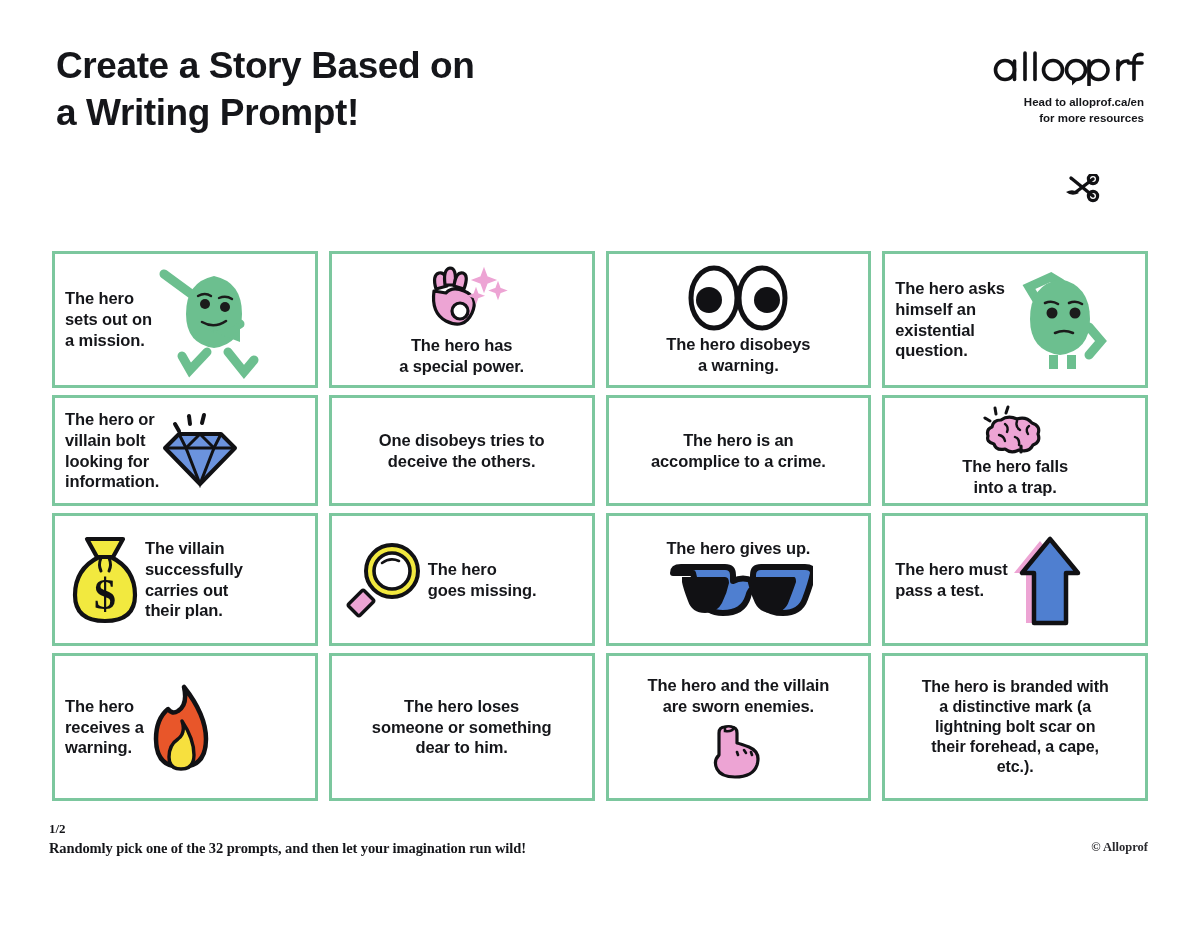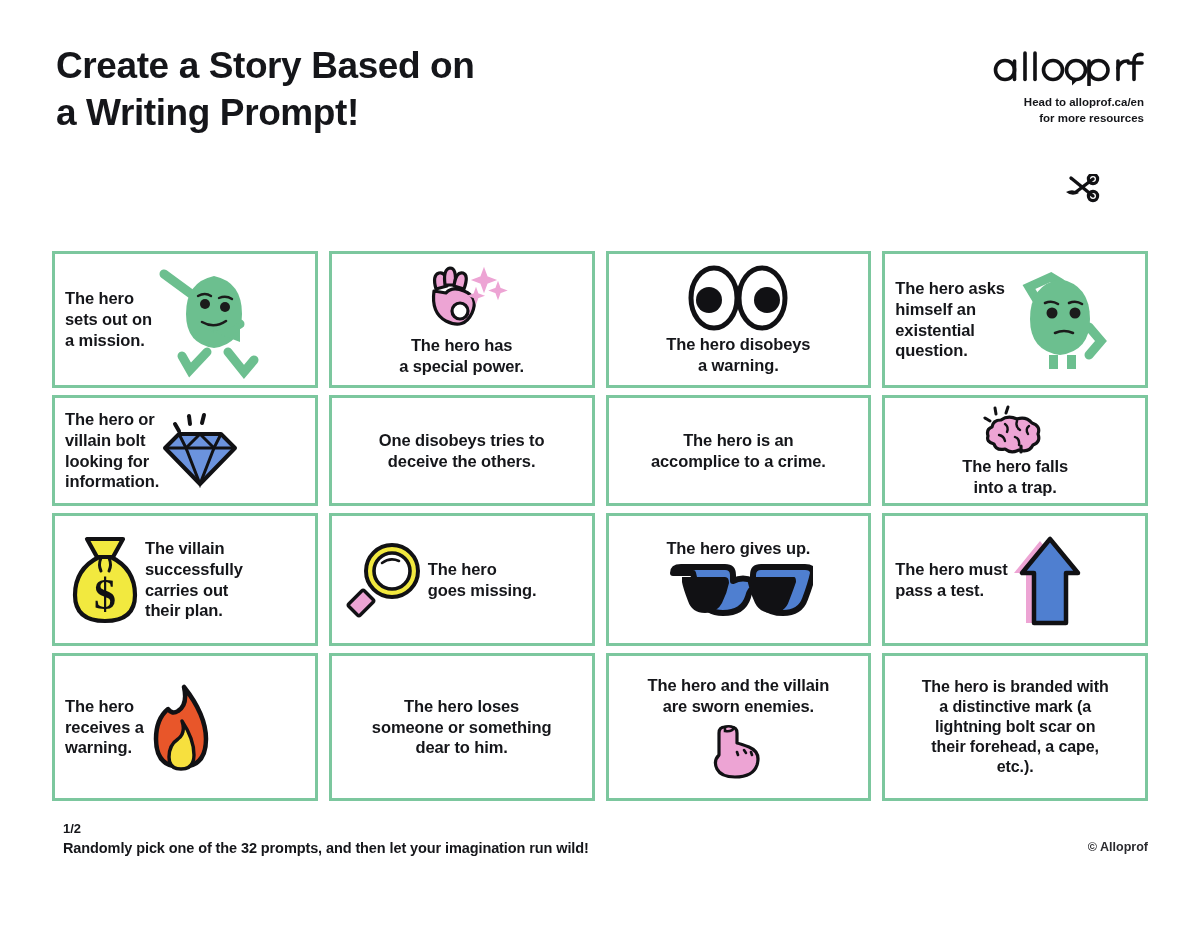--- a/index.html
+++ b/index.html
@@ -116,24 +116,25 @@
   .icon-wrap {
     display: flex;
     align-items: center;
     justify-content: center;
     flex: 0 0 auto;
   }
 
   
   .footer {
     position: absolute;
-    left: 63px;
+    left: 49px;
     top: 820px;
     right: 52px;
     height: 50px;
+    font-family: Liberation Serif, serif;
   }
   .footer-page {
     font-size: 13px;
     font-weight: 800;
     color: #15161a;
     line-height: 1.4;
   }
   .footer-note {
     font-size: 14.5px;
     font-weight: 700;

